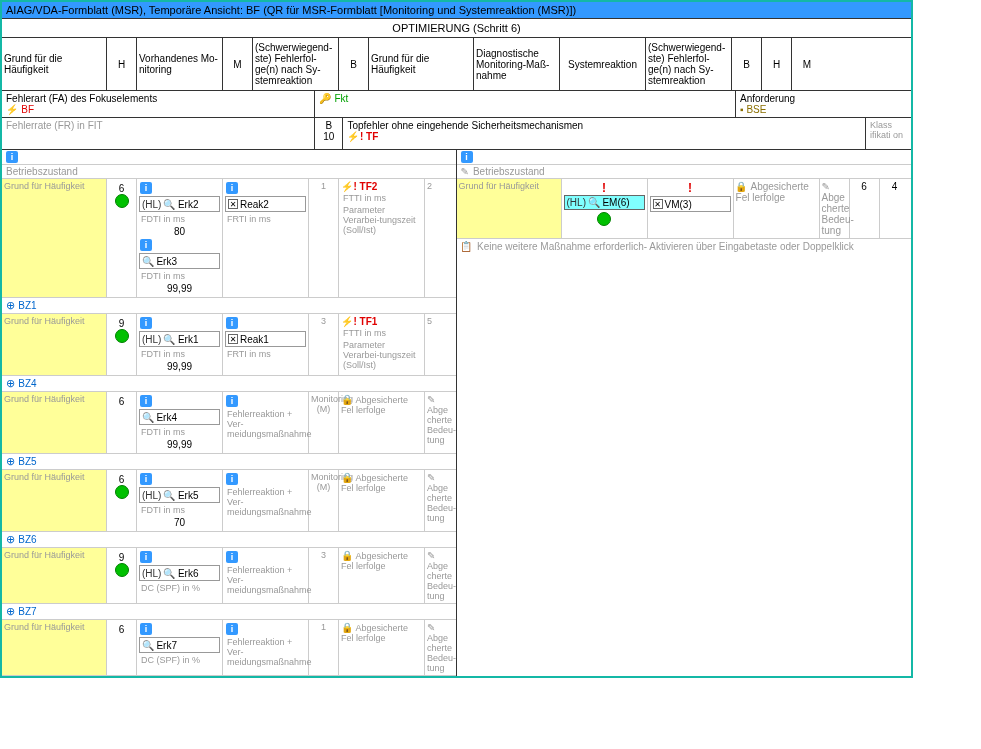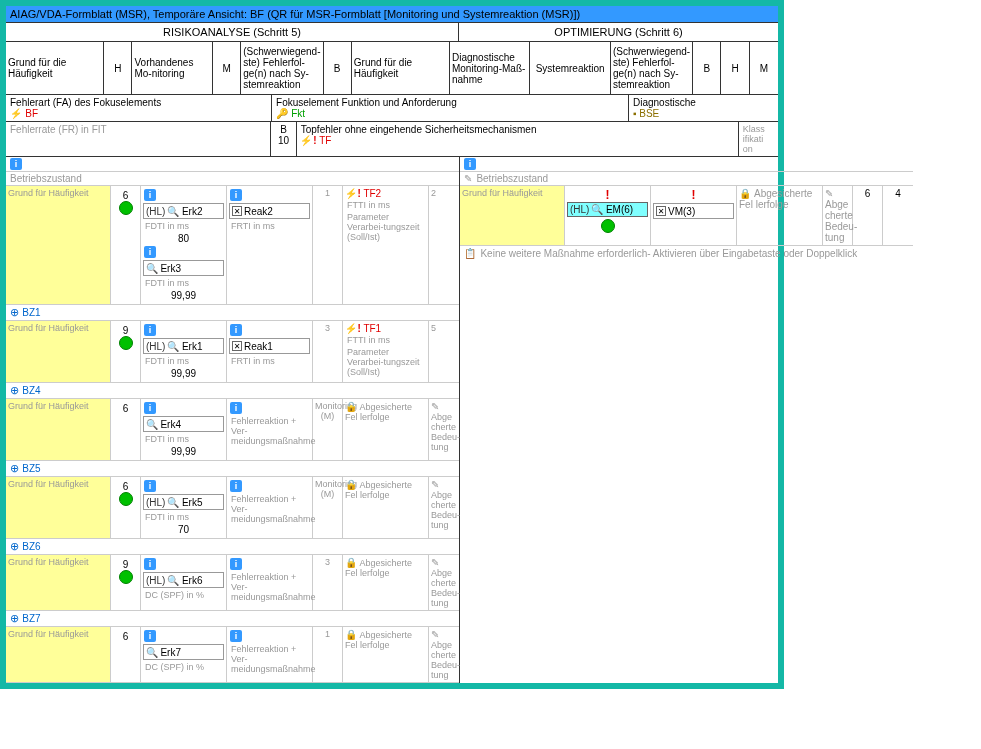--- a/index.html
+++ b/index.html
@@ -1,17 +1,17 @@
 <!DOCTYPE html>
 <html><head>
 <meta charset="utf-8">
 <style>
 *{box-sizing:border-box;margin:0;padding:0;font-family:Arial,sans-serif;font-size:10px}
 body{background:#fff}
-.wrap{width:784px;border:6px solid #14b8a6}
+.wrap{width:913px;border:2px solid #14b8a6}
 .titlebar{background:#3399ff;padding:2px 4px;font-size:11px;border-bottom:1px solid #333}
 .hdr-split{display:flex;border-bottom:1px solid #333}
 .hdr-half{flex:1;text-align:center;padding:3px;font-size:11px;border-right:1px solid #333}
 .hdr-half:last-child{border-right:none}
 .colhdr{display:flex;border-bottom:1px solid #333}
 .ch{border-right:1px solid #333;padding:4px 2px;text-align:left;font-size:10px;display:flex;align-items:center;justify-content:center;min-height:52px}
 .ch:last-child{border-right:none}
 .w1{width:105px}.w2{width:30px}.w3{width:86px}.w4{width:86px}.w5{width:30px}.w6{width:86px}.w7{width:30px}
 .w8{width:105px}.w9{width:86px}.w10{width:86px}.w11{width:86px}.w12{width:30px}.w13{width:30px}.w14{width:30px}
 .row3{display:flex;border-bottom:1px solid #333}
@@ -40,38 +40,37 @@
 .dc1{width:30px;text-align:center;padding-top:4px}
 .dc2{width:86px}.dc3{width:86px}.dc4{width:30px;text-align:center;color:#999;font-size:9px}
 .dc5{width:86px;color:#999;font-size:9px}.dc6{width:30px;color:#999;font-size:9px}
 .gdot{display:inline-block;width:14px;height:14px;background:#00c000;border:1px solid #008000;border-radius:50%}
 .inner-box{border:1px solid #999;margin:1px 0;padding:1px 2px;display:flex;align-items:center;gap:2px;min-height:16px}
 .inner-sub{color:#999;font-size:9px;padding:1px 2px}
 .inner-val{text-align:center;padding:1px}
 .hl{color:#333}
 .mag{color:#0066cc}
 .xic{display:inline-block;width:10px;height:10px;border:1px solid #666;text-align:center;line-height:9px;font-size:8px}
-.tf{color:#e00000;font-weight:normal}
+.tf{color:#e00000;font-weight:bold}
 .bang{color:#e00000;font-weight:bold;font-size:12px}
 .rdc0{width:105px;background:#ffff99;color:#999;font-size:9px}
 .rdc1{width:86px}.rdc2{width:86px}.rdc3{width:86px;color:#999;font-size:9px}
 .rdc4{width:30px;color:#999;font-size:9px}.rdc5{width:30px;text-align:center}.rdc6{width:30px;text-align:center}
 .cyan-box{background:#80ffff;border:1px solid #666;padding:1px 2px;display:flex;align-items:center;gap:2px}
 .note-row{padding:2px 4px;color:#999;font-size:9px;display:flex;align-items:center;gap:4px}
 .pen{color:#999}
 .lock{color:#999}
 </style>
 </head>
 <body>
 
 <div class="wrap">
 <div class="titlebar">AIAG/VDA-Formblatt (MSR), Temporäre Ansicht: BF (QR für MSR-Formblatt [Monitoring und Systemreaktion (MSR)])</div>
 
 <div class="hdr-split">
-  <div class="hdr-half" style="width:453px;flex:none">RISIKOANALYSE (Schritt 5)</div>
   <div class="hdr-half">OPTIMIERUNG (Schritt 6)</div>
 </div>
 
 <div class="colhdr">
   <div class="ch w1">Grund für die Häufigkeit</div>
   <div class="ch w2">H</div>
   <div class="ch w3">Vorhandenes Mo-nitoring</div>
   <div class="ch w5">M</div>
   <div class="ch w6">(Schwerwiegend-ste) Fehlerfol-ge(n) nach Sy-stemreaktion</div>
   <div class="ch w7">B</div>
@@ -83,25 +82,24 @@
   <div class="ch w13">H</div>
   <div class="ch w14">M</div>
 </div>
 
 <div class="row3">
   <div class="r3c r3a">
     <div>Fehlerart (FA) des Fokuselements</div>
     <div><span class="bolt">⚡</span> <span class="red">BF</span></div>
   </div>
   <div class="r3c r3b">
-    <div>Fokuselement Funktion und Anforderung</div>
     <div><span class="green">🔑</span> <span class="green">Fkt</span></div>
   </div>
   <div class="r3c r3c3">
-    <div>Diagnostische</div>
+    <div>Anforderung</div>
     <div><span class="brown">▪</span> <span class="brown">BSE</span></div>
   </div>
 </div>
 
 <div class="row4">
   <div class="r4a">Fehlerrate (FR) in FIT</div>
   <div class="r4b"><span>B</span><br><span>10</span></div>
   <div class="r4c">
     <div>Topfehler ohne eingehende Sicherheitsmechanismen</div>
     <div><span class="bolt">⚡!</span> <span class="tf">TF</span></div>

